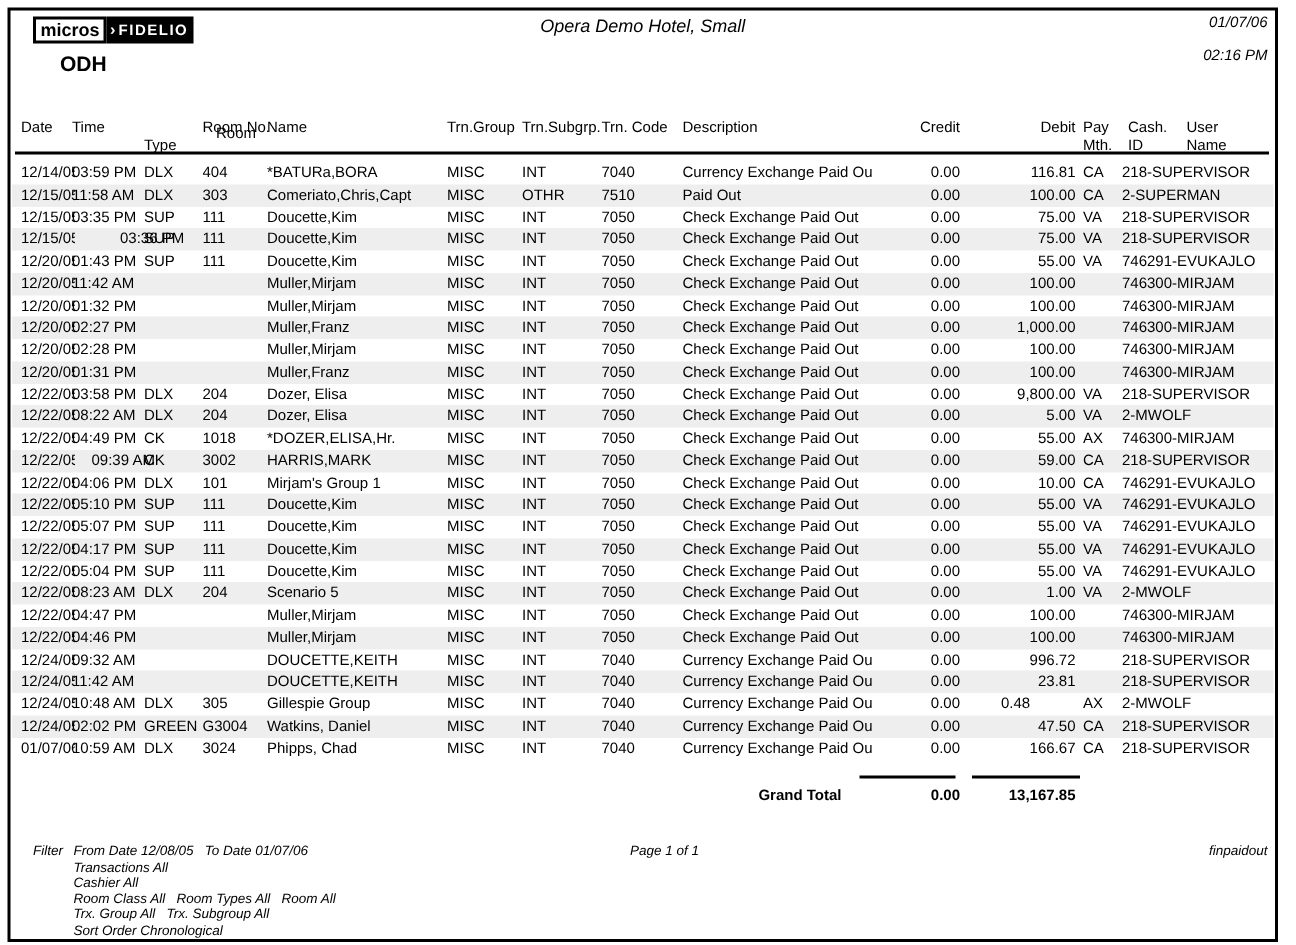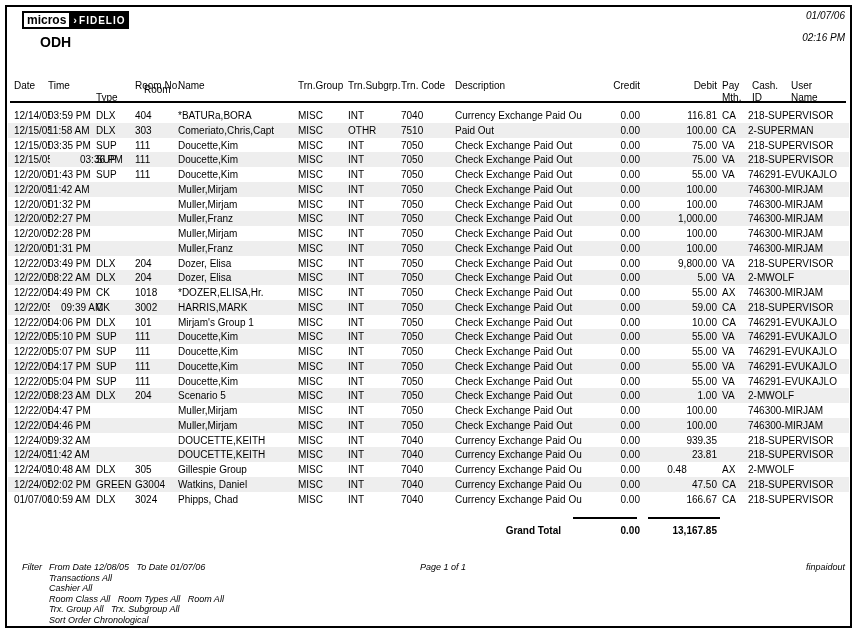--- a/index.html
+++ b/index.html
@@ -53,20 +53,21 @@
 <div class="page">
 
   <div class="logo">
     <span class="logo-micros">micros</span>
     <span class="logo-fidelio">
         <span class="logo-arrow">›</span>
         <span>FIDELIO</span>
       </span>
   </div>
   <div class="prop-code">ODH</div>
+  <div class="rpt-title">Opera Demo Hotel, Small</div>
   <div class="print-date">01/07/06</div>
   <div class="print-time">02:16 PM</div>
 
   <span class="col-h" style="left:7px;   top:73px;">Date</span>
   <span class="col-h" style="left:41px;  top:73px;">Time</span>
   <span class="col-h" style="left:89px;  top:77px;margin-left:48px;">Room</span>
   <span class="col-h" style="left:89px;  top:85px;">Type</span>
   <span class="col-h" style="left:128px; top:73px;">Room No.</span>
   <span class="col-h" style="left:171px; top:73px;">Name</span>
   <span class="col-h" style="left:291px; top:73px;">Trn.Group</span>
@@ -229,21 +230,21 @@
         <span class="cell" style="left: 340px; width: 50px;">INT</span>
         <span class="cell" style="left: 393px; width: 40px;">7050</span>
         <span class="cell" style="left: 447px; width: 145px;">Check Exchange Paid Out</span>
         <span class="cell right" style="left: 552px; width: 80px;">0.00</span>
         <span class="cell right" style="left: 629px; width: 80px;">100.00</span>
         <span class="cell" style="left: 714px; width: 24px;"></span>
         <span class="cell" style="left: 740px; width: 100px;">746300-MIRJAM</span>
       </div>
       <div class="trow" style="top: 147.5px;">
         <span class="cell" style="left: 6px; width: 36px;">12/22/05</span>
-        <span class="cell" style="left: 40px; width: 46px;">03:49 PM</span>
+        <span class="cell" style="left: 40px; width: 46px;">03:58 PM</span>
         <span class="cell" style="left: 88px; width: 38px;">DLX</span>
         <span class="cell" style="left: 127px; width: 42px;">204</span>
         <span class="cell" style="left: 170px; width: 119px;">Dozer, Elisa</span>
         <span class="cell" style="left: 290px; width: 48px;">MISC</span>
         <span class="cell" style="left: 340px; width: 50px;">INT</span>
         <span class="cell" style="left: 393px; width: 40px;">7050</span>
         <span class="cell" style="left: 447px; width: 145px;">Check Exchange Paid Out</span>
         <span class="cell right" style="left: 552px; width: 80px;">0.00</span>
         <span class="cell right" style="left: 629px; width: 80px;">9,800.00</span>
         <span class="cell" style="left: 714px; width: 24px;">VA</span>
@@ -418,21 +419,21 @@
         <span class="cell" style="left: 6px; width: 36px;">12/24/05</span>
         <span class="cell" style="left: 40px; width: 46px;">09:32 AM</span>
         <span class="cell" style="left: 88px; width: 38px;"></span>
         <span class="cell" style="left: 127px; width: 42px;"></span>
         <span class="cell" style="left: 170px; width: 119px;">DOUCETTE,KEITH</span>
         <span class="cell" style="left: 290px; width: 48px;">MISC</span>
         <span class="cell" style="left: 340px; width: 50px;">INT</span>
         <span class="cell" style="left: 393px; width: 40px;">7040</span>
         <span class="cell" style="left: 447px; width: 145px;">Currency Exchange Paid Ou</span>
         <span class="cell right" style="left: 552px; width: 80px;">0.00</span>
-        <span class="cell right" style="left: 629px; width: 80px;">939.35</span>
+        <span class="cell right" style="left: 629px; width: 80px;">996.72</span>
         <span class="cell" style="left: 714px; width: 24px;"></span>
         <span class="cell" style="left: 740px; width: 100px;">218-SUPERVISOR</span>
       </div>
       <div class="trow striped" style="top: 339.25px; background: rgb(238, 238, 238);">
         <span class="cell" style="left: 6px; width: 36px;">12/24/05</span>
         <span class="cell" style="left: 40px; width: 46px;">11:42 AM</span>
         <span class="cell" style="left: 88px; width: 38px;"></span>
         <span class="cell" style="left: 127px; width: 42px;"></span>
         <span class="cell" style="left: 170px; width: 119px;">DOUCETTE,KEITH</span>
         <span class="cell" style="left: 290px; width: 48px;">MISC</span>

